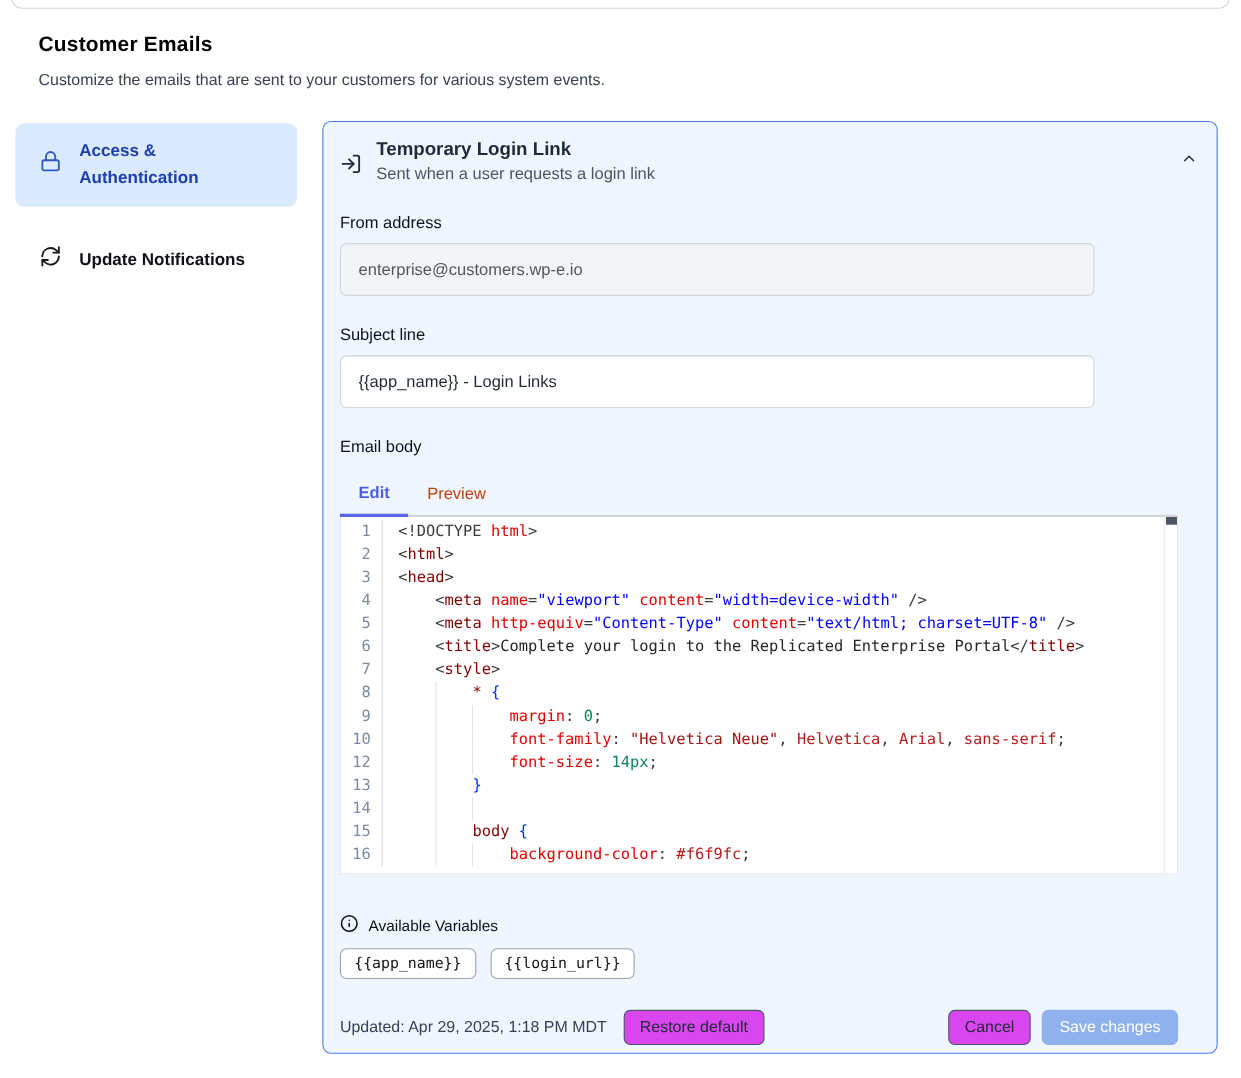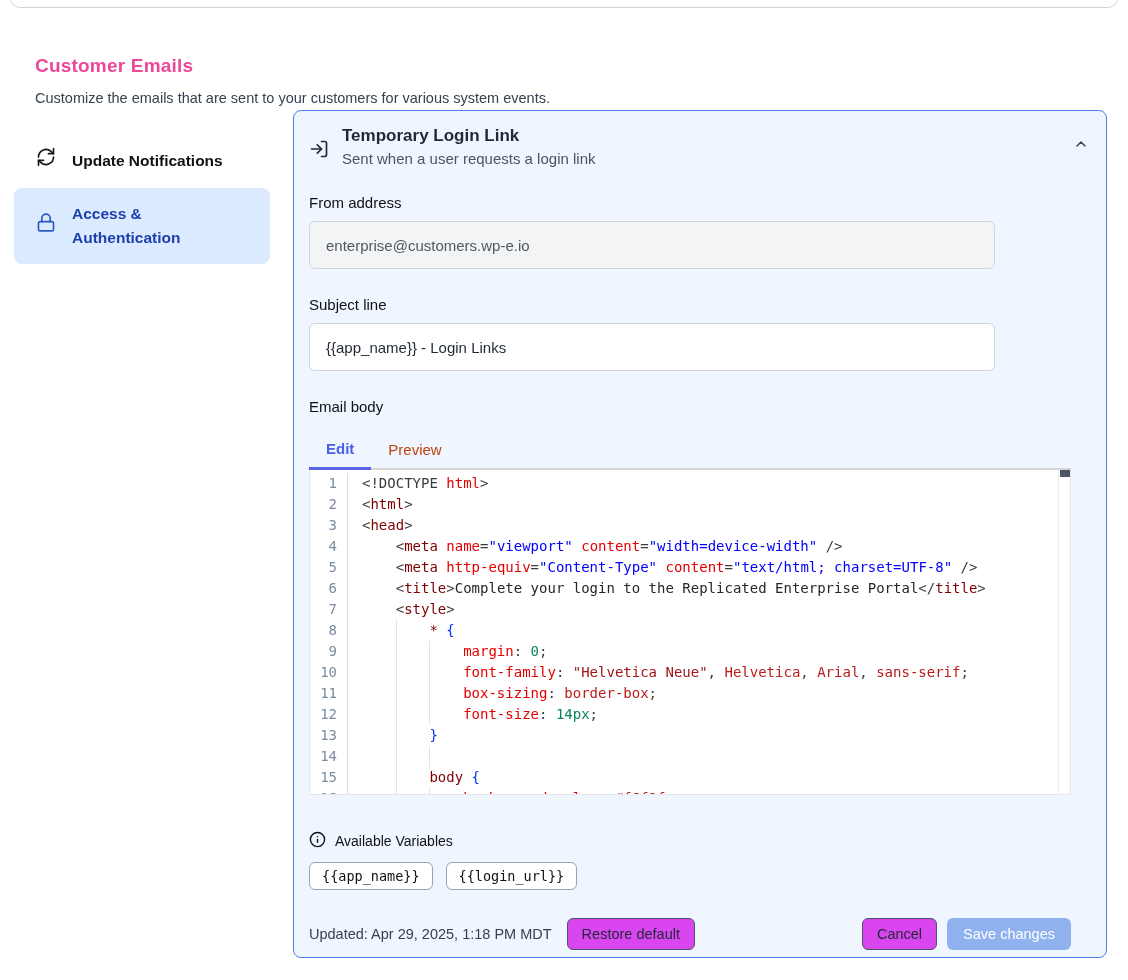--- a/index.html
+++ b/index.html
@@ -3,21 +3,21 @@
 <meta charset="utf-8">
 <style>
   * { margin: 0; padding: 0; box-sizing: border-box; }
   html, body { width: 1128px; height: 980px; background: #ffffff; overflow: hidden;
     font-family: "Liberation Sans", sans-serif; color: #111827; }
 
   .top-card-edge { position: absolute; left: 10px; top: -14px; width: 1108px; height: 22px;
     border: 1px solid #d1d5db; border-radius: 10px; background: #fff; }
 
   .page-head { position: absolute; left: 35px; top: 30px; width: 1060px; }
-  .page-title { font-size: 19px; font-weight: 700; color: #ec4899; letter-spacing: .2px; margin-top: 25px; }
+  .page-title { font-size: 19px; font-weight: 700; color: #000000; letter-spacing: .2px; }
   .page-sub { margin-top: 13px; font-size: 14.5px; color: #374151; }
 
   
   .sidebar { position: absolute; left: 14px; top: 112px; width: 256px; }
   .side-item { display: flex; align-items: center; gap: 16px; padding: 14px 16px 14px 22px;
     border-radius: 8px; cursor: pointer; font-size: 15.5px; font-weight: 600; line-height: 24px; }
   .side-item.active { background: #dbeafe; color: #1e40af; }
   .side-item.active svg { stroke: #2b5cc5; }
   .side-item:not(.active) { margin-top: 21px; color: #0f1115; }
   .side-item svg { stroke: #15181d; flex: 0 0 auto; }
@@ -90,35 +90,35 @@
 <body>
 
 <div class="top-card-edge"></div>
 
 <div class="page-head">
   <div class="page-title">Customer Emails</div>
   <div class="page-sub">Customize the emails that are sent to your customers for various system events.</div>
 </div>
 
 <nav class="sidebar" id="sidebar">
+    <div class="side-item active">
+      <span class="side-icon"><svg width="20" height="21" viewBox="0 0 24 24" fill="none" stroke-width="2" stroke-linecap="round" stroke-linejoin="round">
+          <rect x="3" y="11" width="18" height="11" rx="2"></rect>
+          <path d="M7 11V7a5 5 0 0 1 10 0v4"></path>
+        </svg></span>
+      <span class="side-label">Access &amp; Authentication</span>
+    </div>
     <div class="side-item">
       <span class="side-icon"><svg width="20" height="20" viewBox="0 0 24 24" fill="none" stroke-width="2" stroke-linecap="round" stroke-linejoin="round">
           <path d="M21 2v6h-6"></path>
           <path d="M3 12a9 9 0 0 1 15-6.7L21 8"></path>
           <path d="M3 22v-6h6"></path>
           <path d="M21 12a9 9 0 0 1-15 6.7L3 16"></path>
         </svg></span>
       <span class="side-label">Update Notifications</span>
-    </div>
-    <div class="side-item active">
-      <span class="side-icon"><svg width="20" height="21" viewBox="0 0 24 24" fill="none" stroke-width="2" stroke-linecap="round" stroke-linejoin="round">
-          <rect x="3" y="11" width="18" height="11" rx="2"></rect>
-          <path d="M7 11V7a5 5 0 0 1 10 0v4"></path>
-        </svg></span>
-      <span class="side-label">Access &amp; Authentication</span>
     </div>
   </nav>
 
 <section class="panel">
   <div class="panel-header">
     <span class="ph-icon">
       <svg width="20" height="20" viewBox="0 0 24 24" fill="none" stroke="#1f2937" stroke-width="2" stroke-linecap="round" stroke-linejoin="round">
         <path d="M15 3h4a2 2 0 0 1 2 2v14a2 2 0 0 1-2 2h-4"></path>
           <polyline points="10 17 15 12 10 7"></polyline>
           <line x1="15" y1="12" x2="3" y2="12"></line>
@@ -155,21 +155,20 @@
         <div class="code-line"><span class="gutter">1</span><span class="lc"><span class="t-punct">&lt;!DOCTYPE </span><span class="t-attr">html</span><span class="t-punct">&gt;</span></span></div>
         <div class="code-line"><span class="gutter">2</span><span class="lc"><span class="t-punct">&lt;</span><span class="t-tag">html</span><span class="t-punct">&gt;</span></span></div>
         <div class="code-line"><span class="gutter">3</span><span class="lc"><span class="t-punct">&lt;</span><span class="t-tag">head</span><span class="t-punct">&gt;</span></span></div>
         <div class="code-line"><span class="gutter">4</span><span class="lc"><span class="t-punct">    &lt;</span><span class="t-tag">meta</span><span class="t-punct"> </span><span class="t-attr">name</span><span class="t-punct">=</span><span class="t-val">"viewport"</span><span class="t-punct"> </span><span class="t-attr">content</span><span class="t-punct">=</span><span class="t-val">"width=device-width"</span><span class="t-punct"> /&gt;</span></span></div>
         <div class="code-line"><span class="gutter">5</span><span class="lc"><span class="t-punct">    &lt;</span><span class="t-tag">meta</span><span class="t-punct"> </span><span class="t-attr">http-equiv</span><span class="t-punct">=</span><span class="t-val">"Content-Type"</span><span class="t-punct"> </span><span class="t-attr">content</span><span class="t-punct">=</span><span class="t-val">"text/html; charset=UTF-8"</span><span class="t-punct"> /&gt;</span></span></div>
         <div class="code-line"><span class="gutter">6</span><span class="lc"><span class="t-punct">    &lt;</span><span class="t-tag">title</span><span class="t-punct">&gt;</span><span class="t-text">Complete your login to the Replicated Enterprise Portal</span><span class="t-punct">&lt;/</span><span class="t-tag">title</span><span class="t-punct">&gt;</span></span></div>
         <div class="code-line"><span class="gutter">7</span><span class="lc"><span class="t-punct">    &lt;</span><span class="t-tag">style</span><span class="t-punct">&gt;</span></span></div>
         <div class="code-line"><span class="gutter">8</span><span class="lc"><span class="guide" style="left: calc(4ch + 14px);"></span><span class="t-punct">        </span><span class="t-sel">*</span><span class="t-punct"> </span><span class="t-brkt">{</span></span></div>
         <div class="code-line"><span class="gutter">9</span><span class="lc"><span class="guide" style="left: calc(4ch + 14px);"></span><span class="guide" style="left: calc(8ch + 14px);"></span><span class="t-punct">            </span><span class="t-prop">margin</span><span class="t-punct">: </span><span class="t-num">0</span><span class="t-punct">;</span></span></div>
         <div class="code-line"><span class="gutter">10</span><span class="lc"><span class="guide" style="left: calc(4ch + 14px);"></span><span class="guide" style="left: calc(8ch + 14px);"></span><span class="t-punct">            </span><span class="t-prop">font-family</span><span class="t-punct">: </span><span class="t-str">"Helvetica Neue"</span><span class="t-punct">, </span><span class="t-kw">Helvetica</span><span class="t-punct">, </span><span class="t-kw">Arial</span><span class="t-punct">, </span><span class="t-kw">sans-serif</span><span class="t-punct">;</span></span></div>
-        <div class="code-line"><span class="gutter">11</span><span class="lc"><span class="guide" style="left: calc(4ch + 14px);"></span><span class="guide" style="left: calc(8ch + 14px);"></span><span class="t-punct">            </span><span class="t-prop">box-sizing</span><span class="t-punct">: </span><span class="t-kw">border-box</span><span class="t-punct">;</span></span></div>
         <div class="code-line"><span class="gutter">12</span><span class="lc"><span class="guide" style="left: calc(4ch + 14px);"></span><span class="guide" style="left: calc(8ch + 14px);"></span><span class="t-punct">            </span><span class="t-prop">font-size</span><span class="t-punct">: </span><span class="t-num">14px</span><span class="t-punct">;</span></span></div>
         <div class="code-line"><span class="gutter">13</span><span class="lc"><span class="guide" style="left: calc(4ch + 14px);"></span><span class="t-punct">        </span><span class="t-brkt">}</span></span></div>
         <div class="code-line"><span class="gutter">14</span><span class="lc"><span class="guide" style="left: calc(4ch + 14px);"></span><span class="guide" style="left: calc(8ch + 14px);"></span></span></div>
         <div class="code-line"><span class="gutter">15</span><span class="lc"><span class="guide" style="left: calc(4ch + 14px);"></span><span class="t-punct">        </span><span class="t-sel">body</span><span class="t-punct"> </span><span class="t-brkt">{</span></span></div>
         <div class="code-line"><span class="gutter">16</span><span class="lc"><span class="guide" style="left: calc(4ch + 14px);"></span><span class="guide" style="left: calc(8ch + 14px);"></span><span class="t-punct">            </span><span class="t-prop">background-color</span><span class="t-punct">: </span><span class="t-kw">#f6f9fc</span><span class="t-punct">;</span></span></div>
       </div>
     <div class="vscroll">
       <div class="vthumb"></div>
     </div>
   </div>

